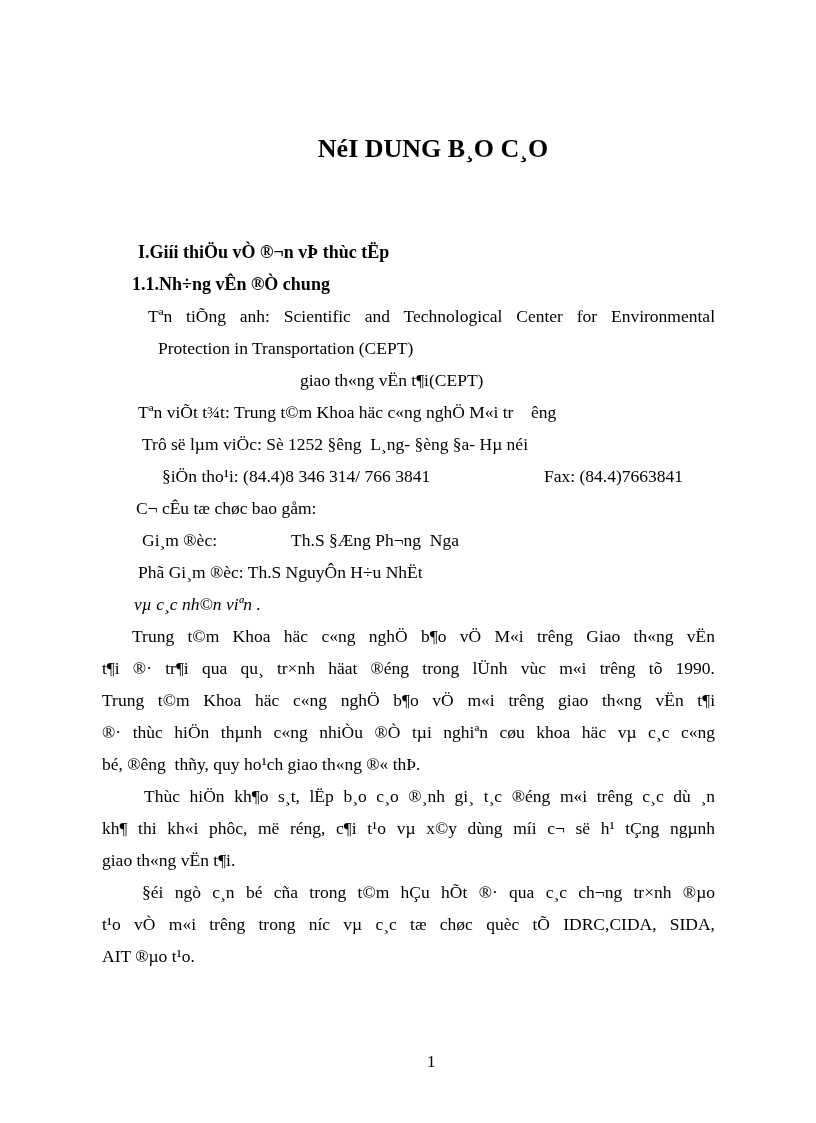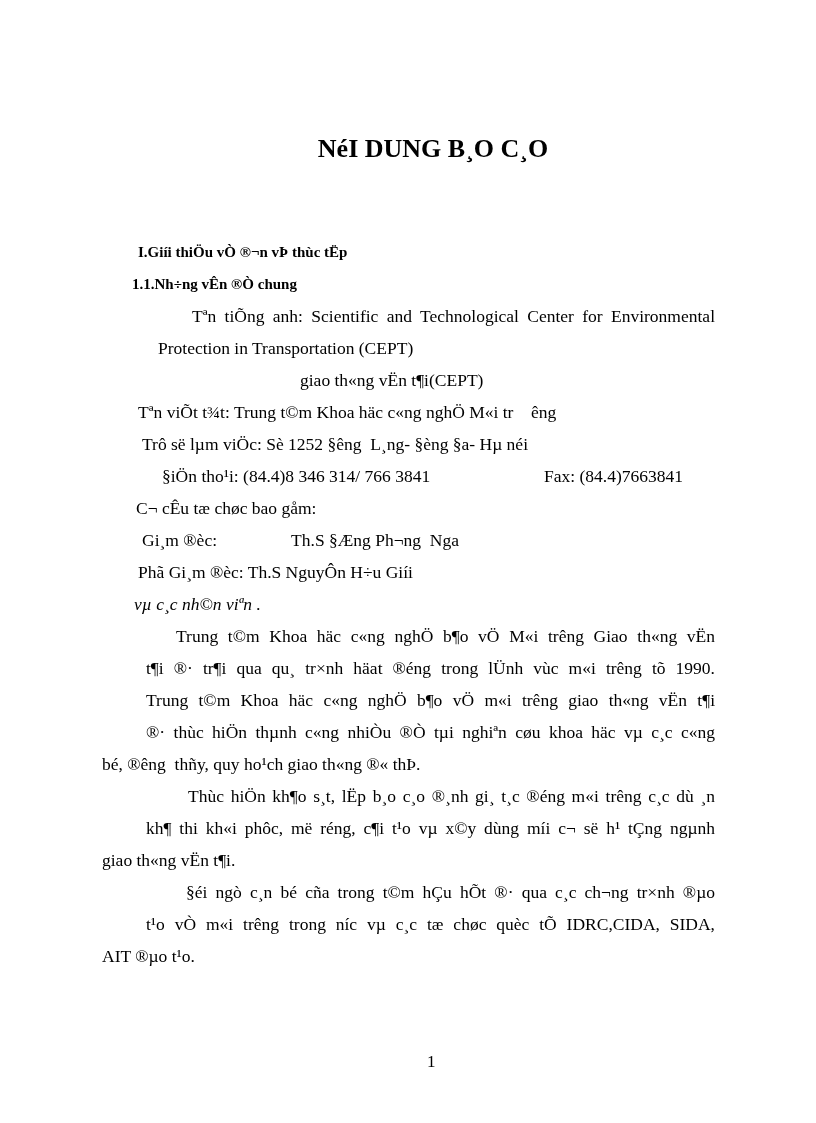--- a/index.html
+++ b/index.html
@@ -25,23 +25,22 @@
   .line {
     height: 32px; line-height: 32px;
     font-size: 17.5px;
     white-space: pre;
   }
   .j {
     white-space: normal;
     text-align: justify;
     text-align-last: justify;
     overflow: hidden;
-    margin-left: 44px;
   }
-  .b { font-weight: bold; font-size: 15px; }
+  .b { font-weight: bold; font-size: 18px; }
   .pad30  { padding-left: 30px; }
   .pad32  { padding-left: 32px; font-style: italic; }
   .pad34  { padding-left: 34px; }
   .pad36  { padding-left: 36px; }
   .pad40  { padding-left: 40px; }
   .pad42  { padding-left: 42px; }
   .pad46  { padding-left: 46px; }
   .pad56  { padding-left: 56px; }
   .pad60  { padding-left: 60px; }
   .pad198 { padding-left: 198px; }
@@ -63,21 +62,21 @@
     <div class="line b pad30">1.1.Nh÷ng vÊn ®Ò chung</div>
 
     <div class="line j pad46">Tªn tiÕng anh: Scientific  and Technological  Center for Environmental</div>
     <div class="line pad56">Protection in Transportation (CEPT)</div>
     <div class="line pad198">giao th«ng vËn t¶i(CEPT)</div>
     <div class="line pad36">Tªn viÕt t¾t: Trung t©m Khoa häc c«ng nghÖ M«i tr    êng</div>
     <div class="line pad40">Trô së lµm viÖc: Sè 1252 §êng  L¸ng- §èng §a- Hµ néi</div>
     <div class="line pad60">§iÖn tho¹i: (84.4)8 346 314/ 766 3841                          Fax: (84.4)7663841</div>
     <div class="line pad34">C¬ cÊu tæ chøc bao gåm:</div>
     <div class="line pad40">Gi¸m ®èc:                 Th.S §Æng Ph¬ng  Nga</div>
-    <div class="line pad36">Phã Gi¸m ®èc: Th.S NguyÔn H÷u Giíi</div>
+    <div class="line pad36">Phã Gi¸m ®èc: Th.S NguyÔn H÷u NhËt</div>
     <div class="line pad32">vµ c¸c nh©n viªn .</div>
 
     <div class="line j pad30">Trung t©m Khoa häc c«ng nghÖ b¶o vÖ M«i trêng  Giao th«ng vËn</div>
     <div class="line j">t¶i ®· tr¶i qua qu¸ tr×nh häat ®éng trong lÜnh vùc m«i trêng  tõ 1990.</div>
 
     <div class="line j">Trung t©m Khoa häc c«ng nghÖ b¶o vÖ m«i trêng  giao th«ng vËn t¶i</div>
     <div class="line j">®· thùc hiÖn thµnh c«ng nhiÒu ®Ò tµi nghiªn cøu khoa häc vµ c¸c c«ng</div>
     <div class="line">bé, ®êng  thñy, quy ho¹ch giao th«ng ®« thÞ.</div>
 
     <div class="line j pad42">Thùc hiÖn kh¶o s¸t, lËp b¸o c¸o ®¸nh gi¸ t¸c ®éng m«i trêng  c¸c dù ¸n</div>

